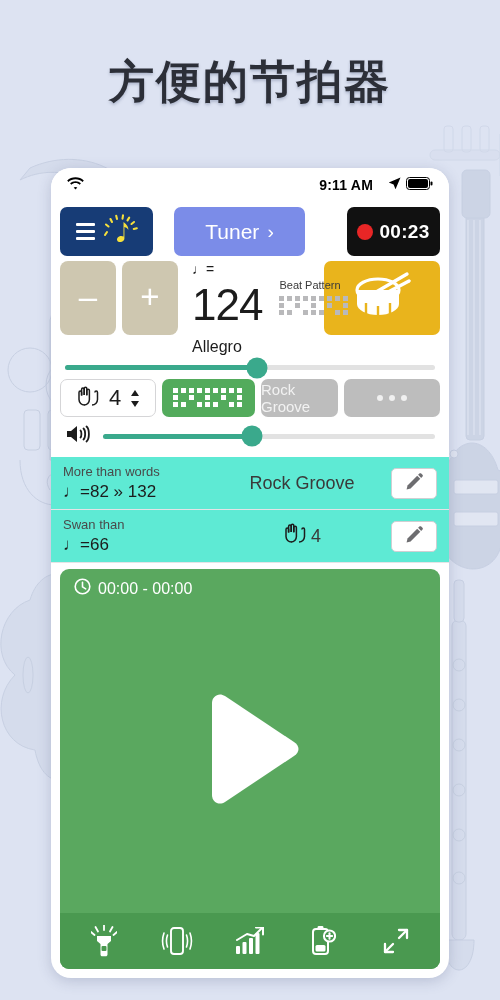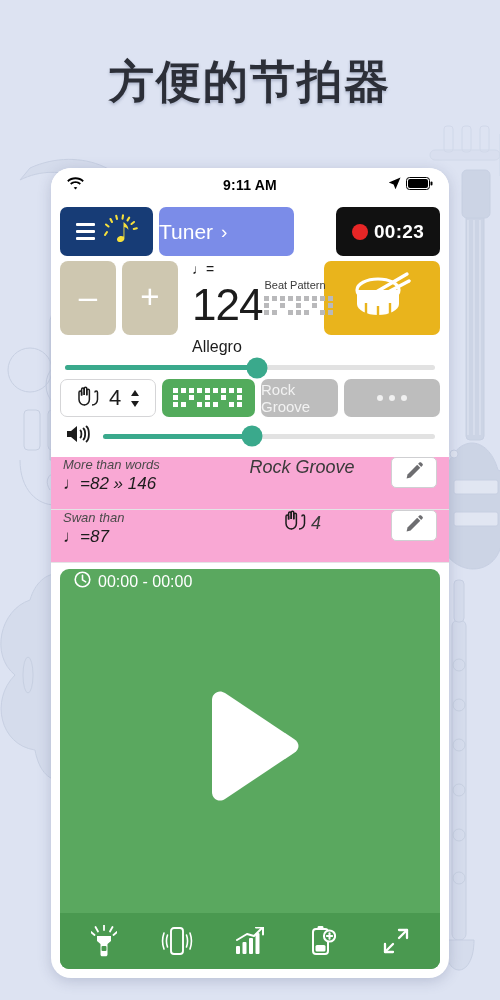--- a/index.html
+++ b/index.html
@@ -40,21 +40,21 @@
 
   
   .statusbar {
     height: 34px; flex: 0 0 34px;
     display: flex; align-items: center;
     padding: 0 16px;
     background: #fff;
   }
   .sb-left, .sb-right { display: flex; align-items: center; gap: 5px; }
   .sb-center {
-    flex: 1; text-align: center;
+    flex: 1; text-align: right;
     font-size: 14px; font-weight: bold; color: #000;
     letter-spacing: .2px;
   }
   .sb-left { width: 60px; }
   .sb-right { width: 60px; justify-content: flex-end; }
 
   .row-top {
     display: flex; gap: 6px;
     padding: 5px 9px 0 9px;
     background: #fff;
@@ -66,28 +66,29 @@
     display: flex; align-items: center; justify-content: center; gap: 7px;
     cursor: pointer;
   }
   .hamburger { display: flex; flex-direction: column; gap: 4px; }
   .hamburger i { display: block; width: 19px; height: 3px; background: #fff; border-radius: 1px; }
 
   .btn-tuner {
     flex: 1; height: 49px;
     background: #7b8ce8;
     border-radius: 7px;
-    display: flex; align-items: center; gap: 8px;
+    display: flex; align-items: center; justify-content: center; gap: 8px;
     color: #fff; font-size: 21px;
     cursor: pointer;
+    margin-left: 15px;
   }
   .chev { font-size: 19px; font-weight: 300; }
 
   .btn-rec {
-    width: 104px; height: 49px;
+    width: 93px; height: 49px;
     background: #111;
     border-radius: 7px;
     display: flex; align-items: center; justify-content: center; gap: 6px;
     cursor: pointer;
     margin-left: 36px;
   }
   .rec-dot { width: 16px; height: 16px; border-radius: 50%; background: #e82626; }
   .rec-time { color: #fff; font-size: 19px; font-weight: bold; letter-spacing: .3px; }
 
   
@@ -117,21 +118,21 @@
   }
   .tempo-eq {
     font-size: 14px; color: #1c1c1c; line-height: 1;
     margin-top: 1px;
   }
   .tempo-mid { display: flex; align-items: flex-end; }
   .tempo-bpm {
     font-size: 44px; font-weight: 300; color: #1c1c1c;
     line-height: .86; letter-spacing: -1px;
   }
-  .bp-wrap { margin-left: 2px; margin-top: 4px; }
+  .bp-wrap { margin-left: 17px; margin-top: 4px; }
   .bp-label { font-size: 11px; color: #3a3a3a; line-height: 1; }
   .bp-grid { margin-top: 3px; }
   .tempo-mark {
     font-size: 16px; color: #1c1c1c; margin-top: 14px;
   }
 
   .btn-drum {
     width: 116px; height: 74px;
     background: #e8b११;
     background: #e9b41c;
@@ -181,25 +182,24 @@
   .pb-gray {
     flex: 1; background: #bdbdbd; color: #f2f2f2;
     font-size: 15px;
   }
   .pb-dots { width: 96px; background: #bdbdbd; gap: 6px; }
   .pb-dots i { width: 6px; height: 6px; border-radius: 50%; background: #f0f0f0; display: block; }
 
   
   .songlist { background: #f4f4f6; }
   .song-row {
-    display: flex; align-items: flex-start;
+    display: flex; align-items: center;
     height: 53px; padding: 0 12px;
     border-bottom: 1px solid #e4e4e6;
-    background: #f9a8d4;
-    font-style: italic;
+    background: #5eead4;
   }
   .song-left { width: 150px; }
   .song-title { font-size: 13px; color: #4a4a4a; line-height: 1.25; }
   .song-tempo { font-size: 17px; color: #1c1c1c; display: flex; align-items: center; gap: 1px; margin-top: 1px; }
   .song-mid {
     flex: 1; text-align: center;
     font-size: 18px; color: #3a3a3a;
     display: flex; align-items: center; justify-content: center; gap: 4px;
   }
   .btn-edit {
@@ -215,21 +215,21 @@
     flex: 1;
     margin: 6px 9px 9px 9px;
     background: #5aa85f;
     border-radius: 9px;
     display: flex; flex-direction: column;
     position: relative;
     overflow: hidden;
   }
   .player-time {
     display: flex; align-items: center; gap: 7px;
-    padding: 2px 0 0 14px;
+    padding: 9px 0 0 14px;
     color: #fff; font-size: 16px;
   }
   .play-center {
     flex: 1; display: flex; align-items: center; justify-content: center;
     margin-top: -14px;
   }
   .toolbar {
     height: 56px; flex: 0 0 56px;
     background: #4a9950;
     display: flex; align-items: center; justify-content: space-around;
@@ -521,37 +521,37 @@
       <div class="fill" id="vol-fill" style="width: 45%;"></div>
       <div class="thumb" id="vol-thumb" style="left: 45%;"></div>
     </div>
   </div>
 
   <div class="songlist">
 
     <div class="song-row">
       <div class="song-left">
         <div class="song-title">More than words</div>
-        <div class="song-tempo">♩=82 » 146</div>
+        <div class="song-tempo">♩=82 » 132</div>
       </div>
       <div class="song-mid">Rock Groove</div>
       <div class="btn-edit">
         <span>
           <svg width="17" height="17" viewBox="0 0 17 17">
             <path d="M1.5 12.4L11.2 2.7l3.1 3.1-9.7 9.7-4 .9z" fill="#6d6d70"></path>
             <path d="M12.1 1.8l1.3-1.3c.5-.5 1.3-.5 1.8 0l1.3 1.3c.5.5.5 1.3 0 1.8l-1.3 1.3z" fill="#6d6d70"></path>
           </svg>
         </span>
       </div>
     </div>
 
     <div class="song-row">
       <div class="song-left">
         <div class="song-title">Swan than</div>
-        <div class="song-tempo">♩=87</div>
+        <div class="song-tempo">♩=66</div>
       </div>
       <div class="song-mid">
         <span>
           <svg width="24" height="21" viewBox="0 0 24 21">
             <g fill="none" stroke="#1c1c1c" stroke-width="1.5" stroke-linejoin="round">
               <path d="M8.5 19c-3 0-5.5-2.3-5.5-5.4V6.5c0-.8.6-1.4 1.3-1.4s1.3.6 1.3 1.4v3.1"></path>
               <path d="M5.6 9.6V3.4c0-.8.6-1.4 1.3-1.4s1.3.6 1.3 1.4v5.6"></path>
               <path d="M8.2 9V2.6c0-.8.6-1.4 1.3-1.4s1.3.6 1.3 1.4V9"></path>
               <path d="M10.8 9.4V4.6c0-.8.6-1.4 1.3-1.4s1.3.6 1.3 1.4v8.9c0 3.1-2.4 5.5-5.4 5.5"></path>
               <path d="M16 19c3 0 5.5-2.3 5.5-5.4V6.5c0-.8-.6-1.4-1.3-1.4s-1.3.6-1.3 1.4"></path>

